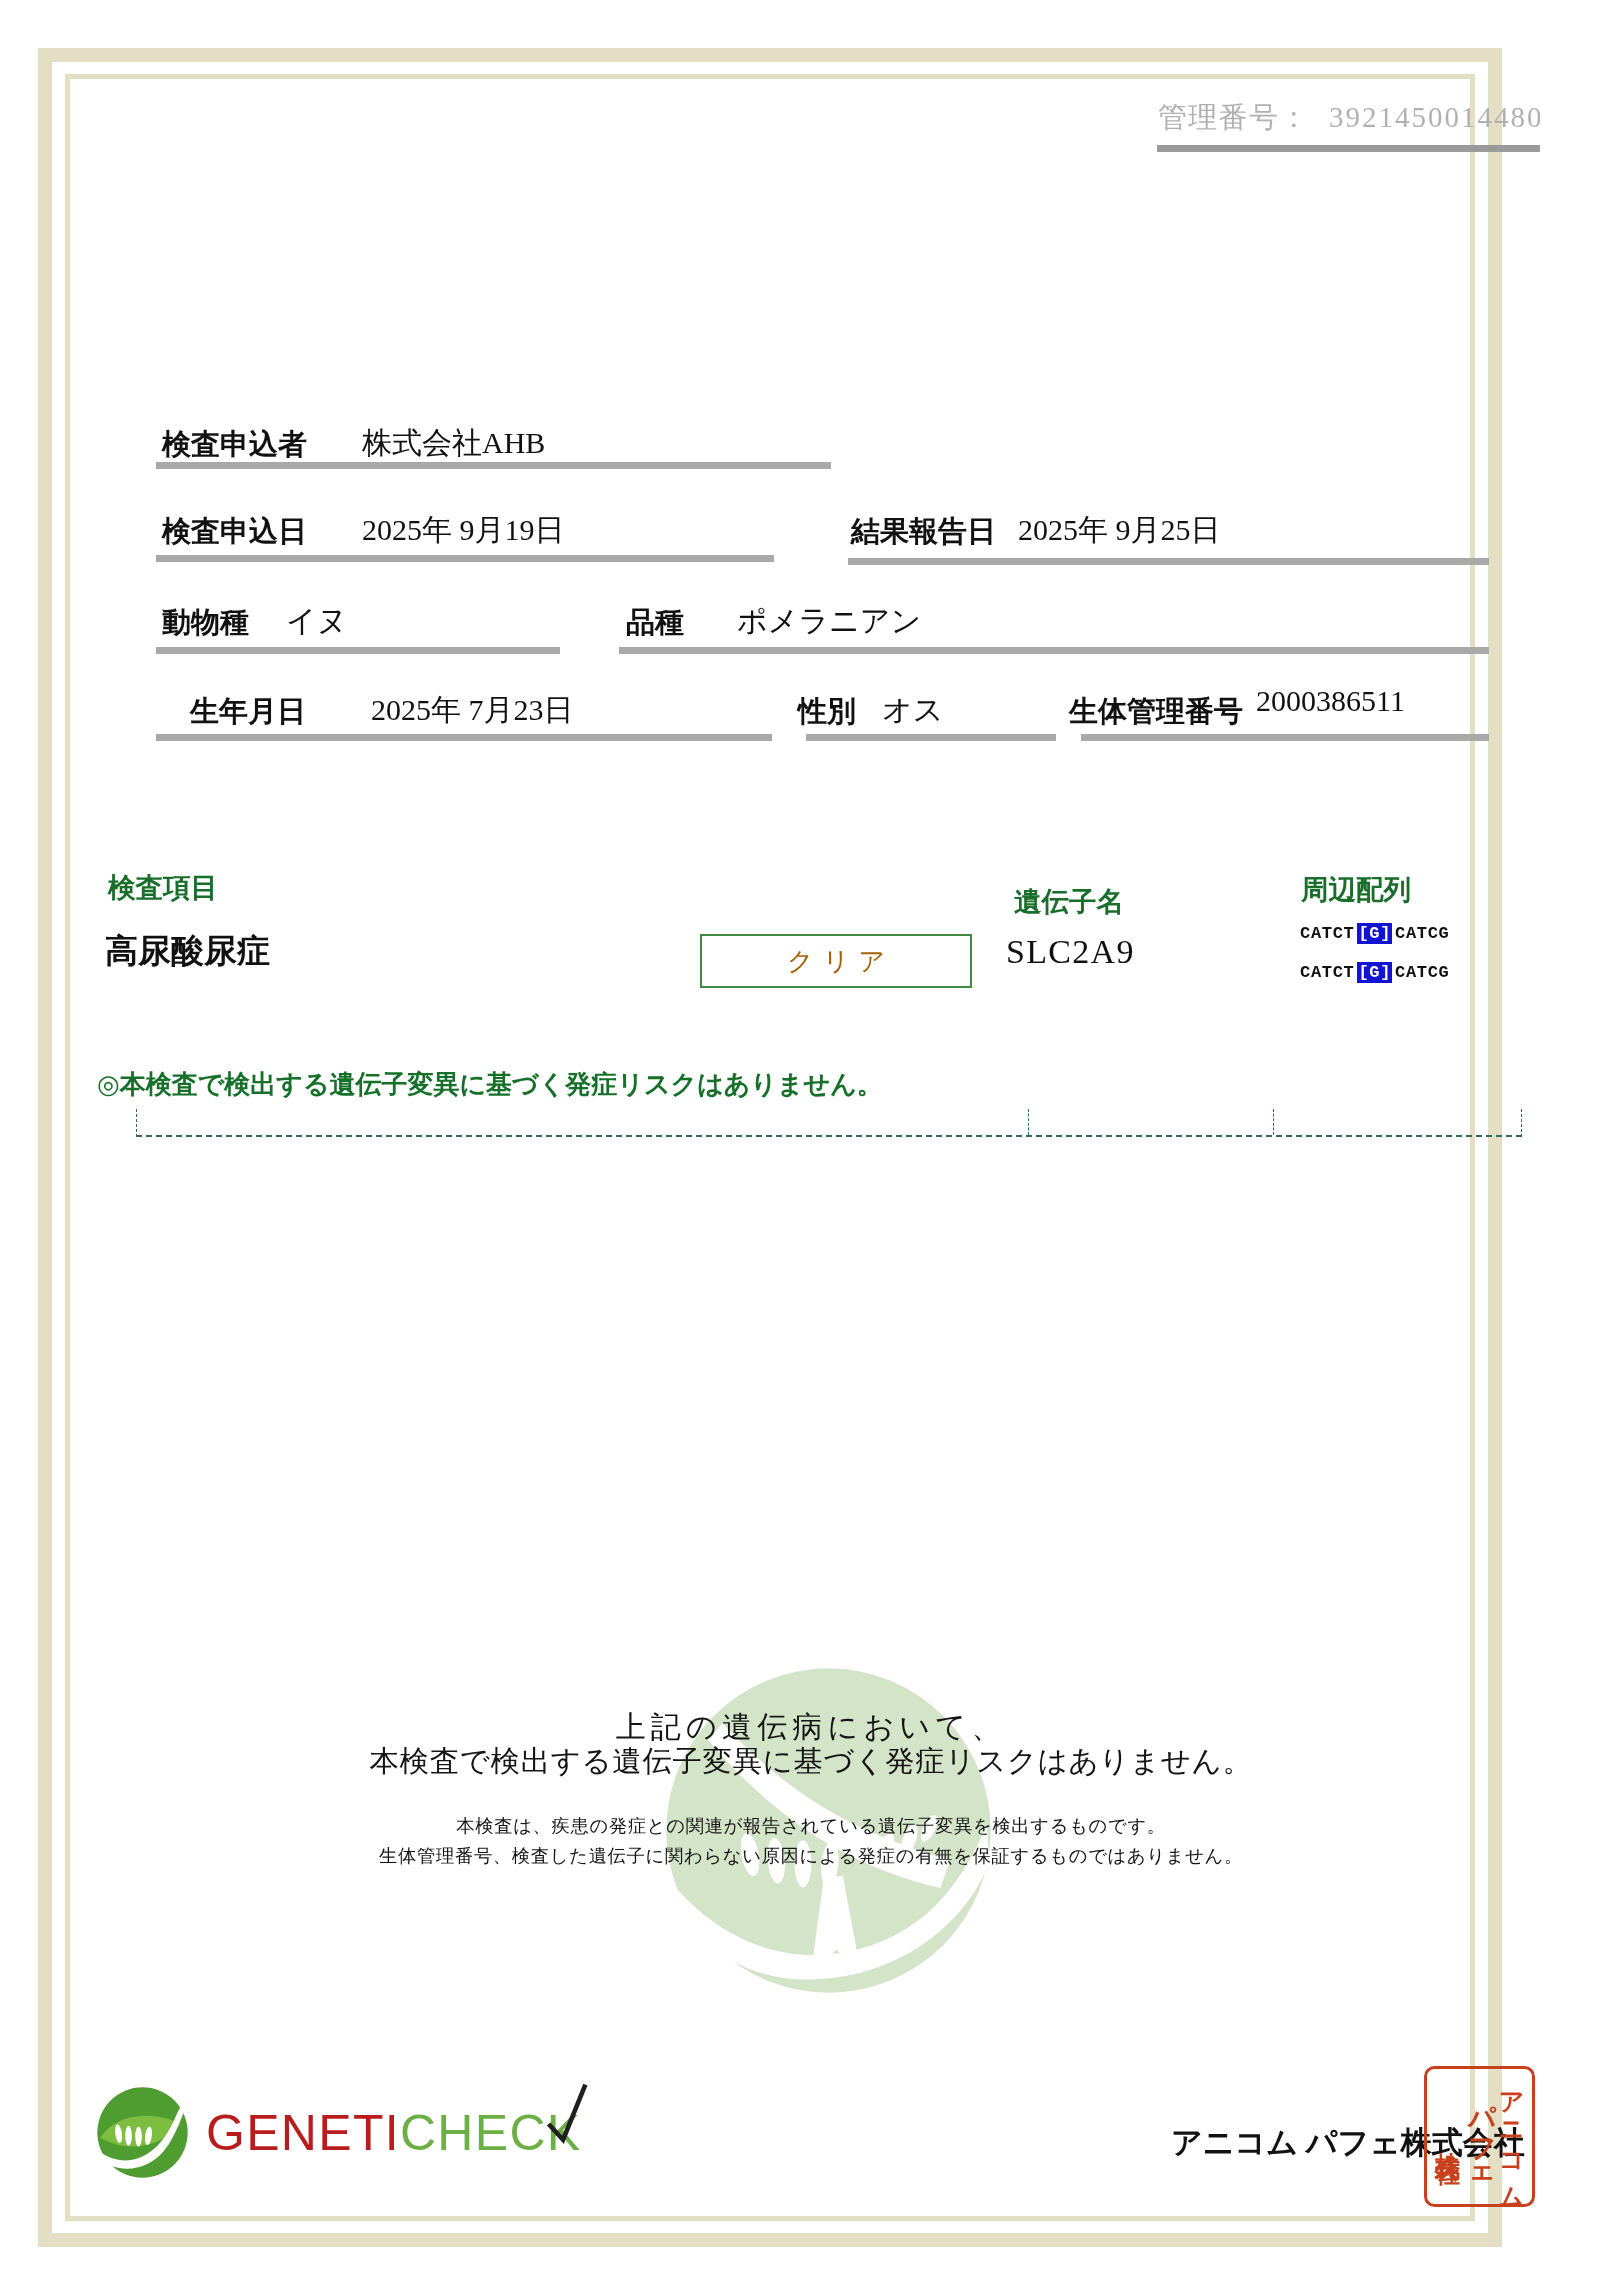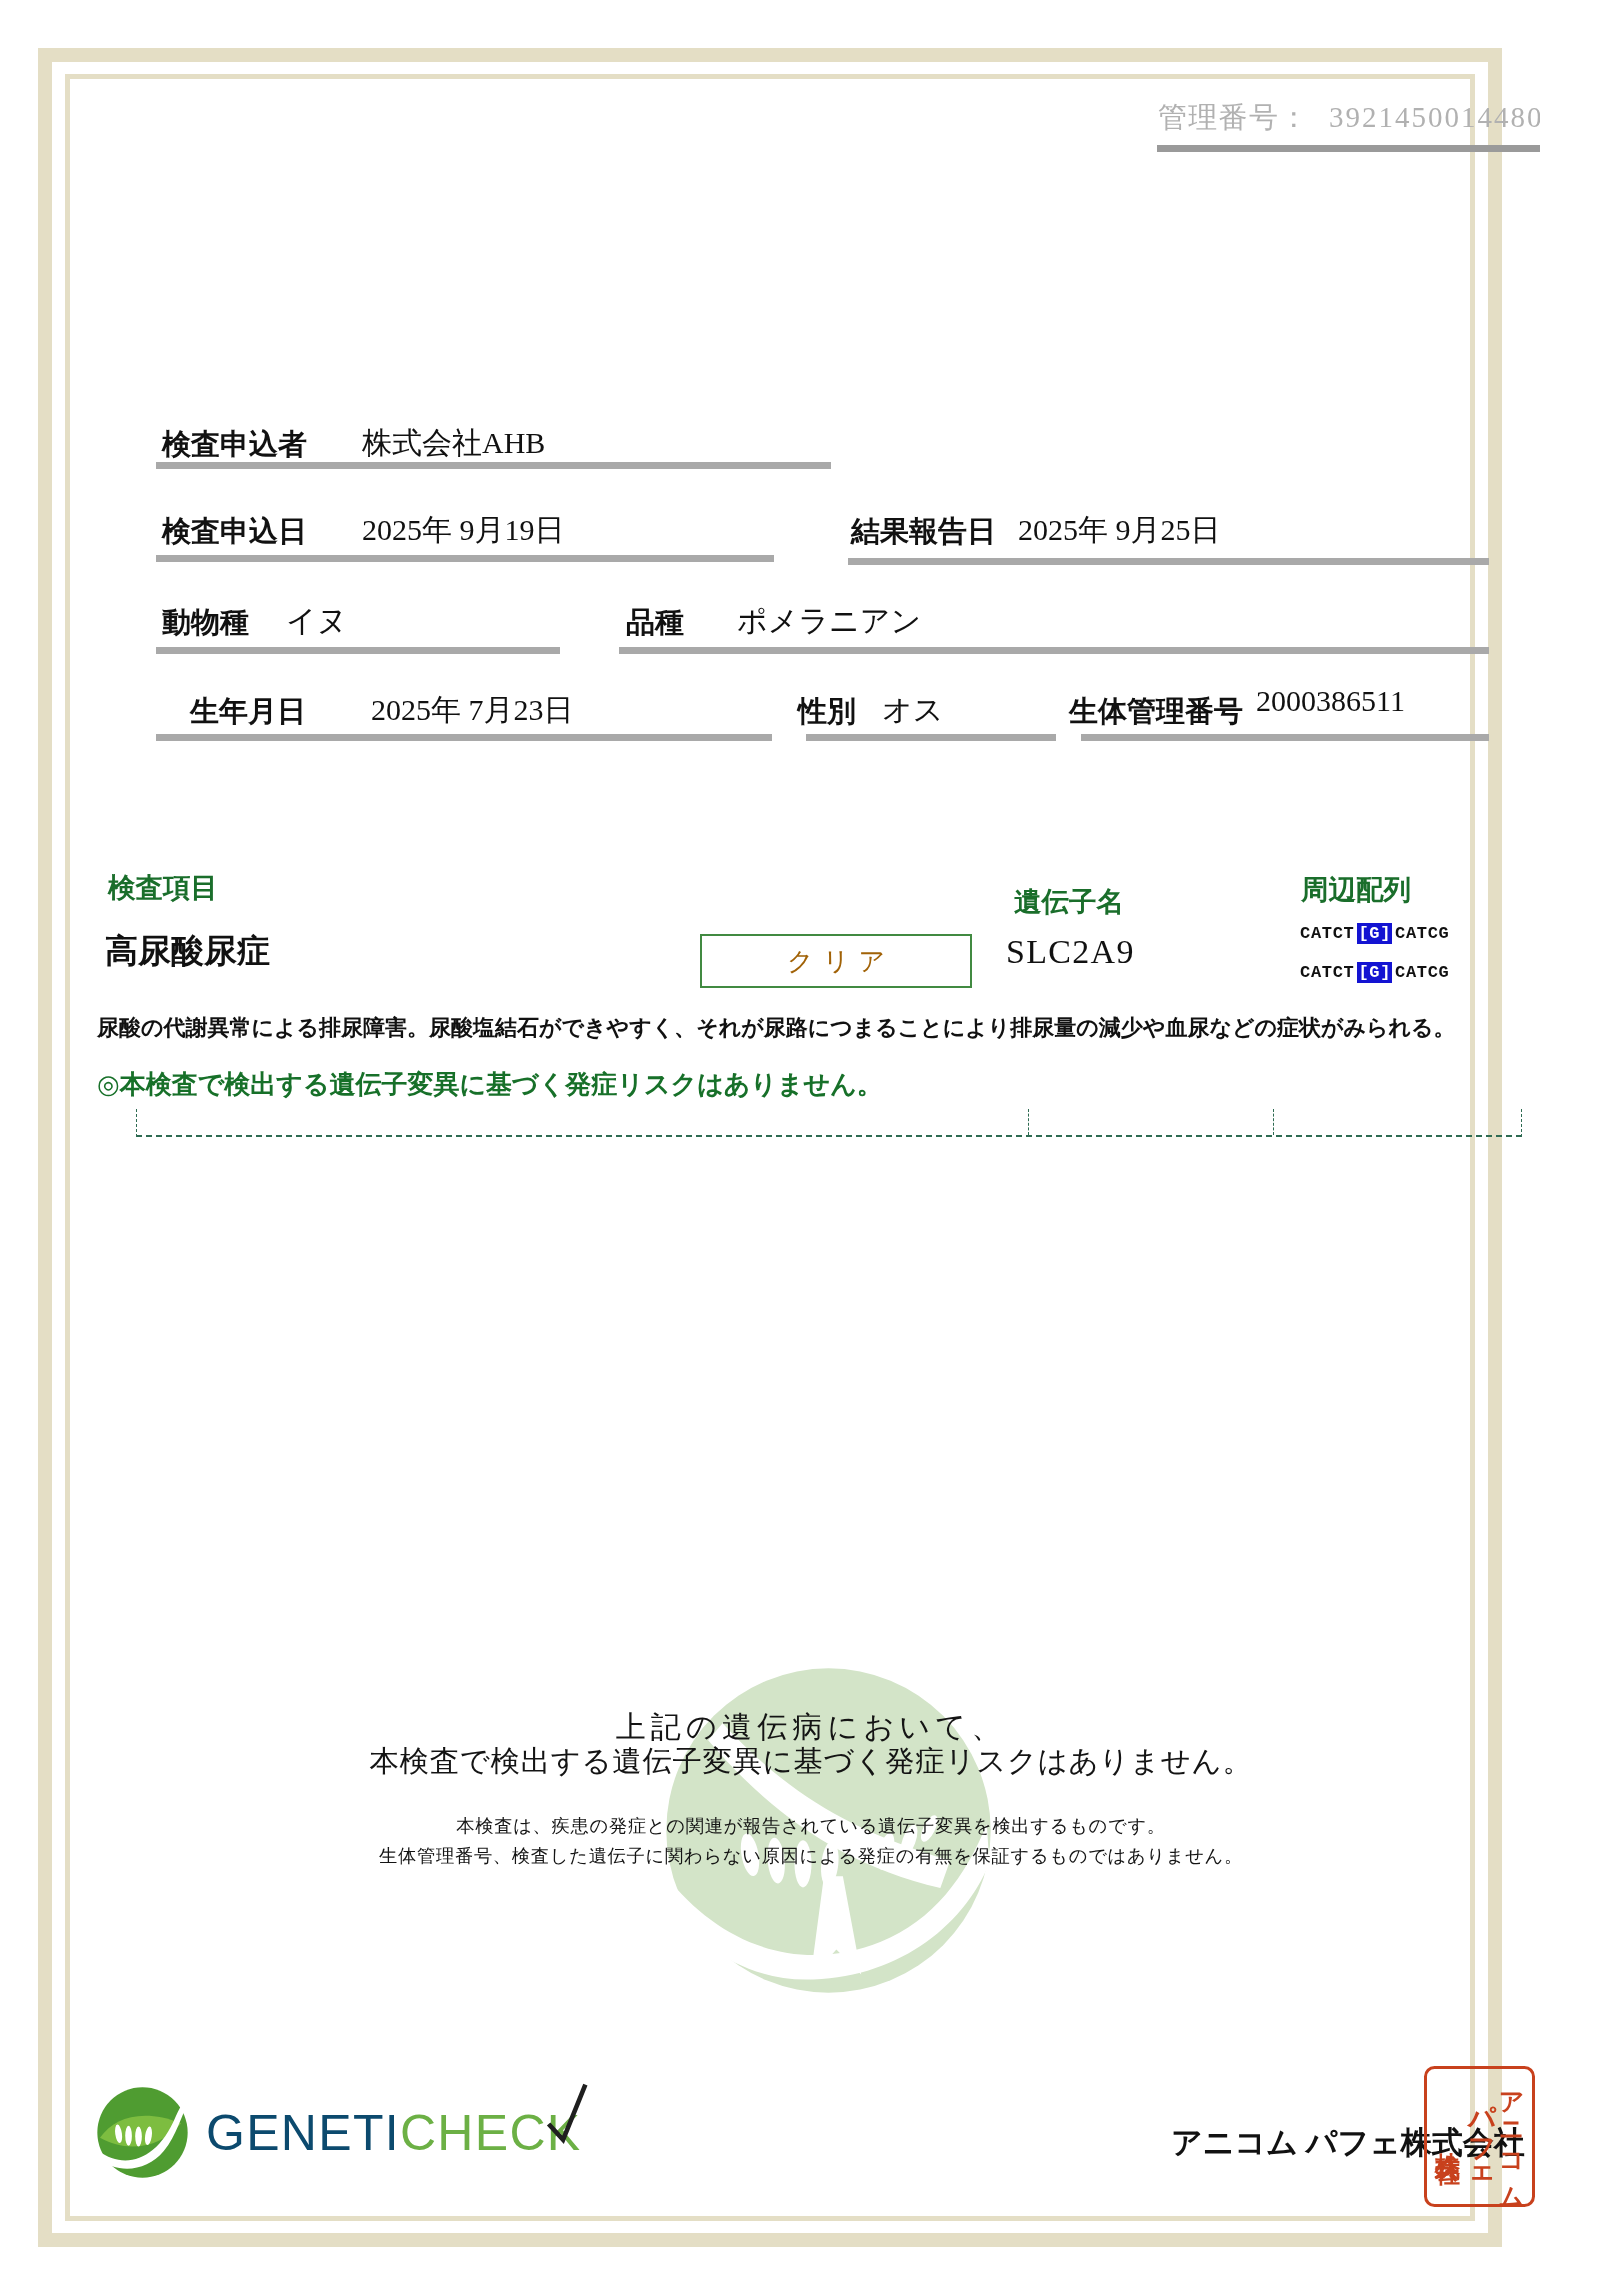--- a/index.html
+++ b/index.html
@@ -54,21 +54,21 @@
   .sum1{top:1707px;font-size:30px;letter-spacing:5.2px;}
   .sum2{top:1742px;font-size:29.4px;letter-spacing:0.7px;}
   .note{top:1813px;font-size:18.3px;letter-spacing:0.7px;}
   .note2{top:1843px;}
 
   
   .logo-row{left:96px;top:2086px;display:flex;align-items:center;z-index:2;}
   .logo-circle{width:93px;height:93px;}
   .logo-text{margin-left:17px;font-family:"Liberation Sans","DejaVu Sans",sans-serif;
              font-size:50px;font-weight:300;letter-spacing:1.3px;white-space:nowrap;}
-  .lt-dark{color:#0c4a6e;margin-top:40px;}
+  .lt-dark{color:#b91c1c;margin-top:40px;}
   .lt-green{color:#6cb045;position:relative;display:inline-block;}
   .k-check{position:absolute;right:-6.5px;top:-22px;width:42px;height:71px;}
 
   
   .company{left:1171px;top:2122px;font-size:31px;font-weight:700;white-space:nowrap;z-index:1;}
   .seal{left:1424px;top:2066px;width:105px;height:135px;border:3.3px solid #c8411d;
         border-radius:10.5px;z-index:3;background:transparent;}
   .seal-col{position:absolute;top:50%;transform:translateY(-50%);
             writing-mode:vertical-rl;text-orientation:upright;
             color:#c8411d;font-weight:700;letter-spacing:2.6px;white-space:nowrap;}
@@ -130,21 +130,20 @@
 
   <span class="abs gene-val" style="left:1006px;top:933px;">SLC2A9</span>
 
   <div class="abs seq" style="left:1300px;top:924px;">
     <span>CATCT</span><span class="hl">[G]</span><span>CATCG</span>
   </div>
   <div class="abs seq" style="left:1300px;top:963px;">
     <span>CATCT</span><span class="hl">[G]</span><span>CATCG</span>
   </div>
 
-  <span class="abs desc" style="left:97px;top:1013px;">尿酸の代謝異常による排尿障害。尿酸塩結石ができやすく、それが尿路につまることにより排尿量の減少や血尿などの症状がみられる。</span>
   <span class="abs risk" style="left:97px;top:1067px;">◎本検査で検出する遺伝子変異に基づく発症リスクはありません。</span>
 
   <div class="abs dash-row">
     <div class="dash-v" style="left:891px;"></div>
     <div class="dash-v" style="left:1136px;"></div>
   </div>
 
   <svg class="abs watermark" viewBox="0 0 500 500" aria-hidden="true">
     <circle cx="250" cy="250" r="248" fill="#d3e4c8"></circle>
     <g fill="#ffffff">

